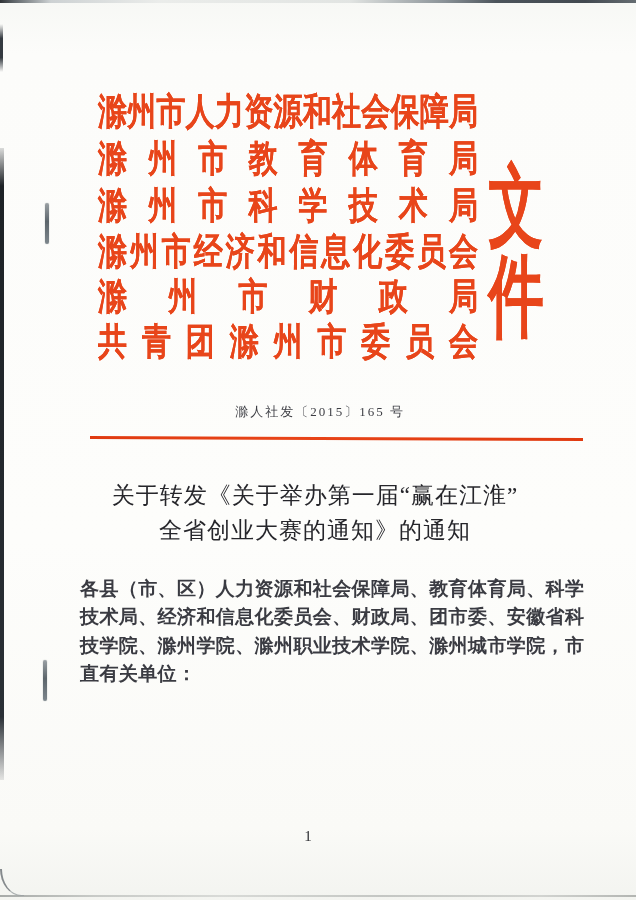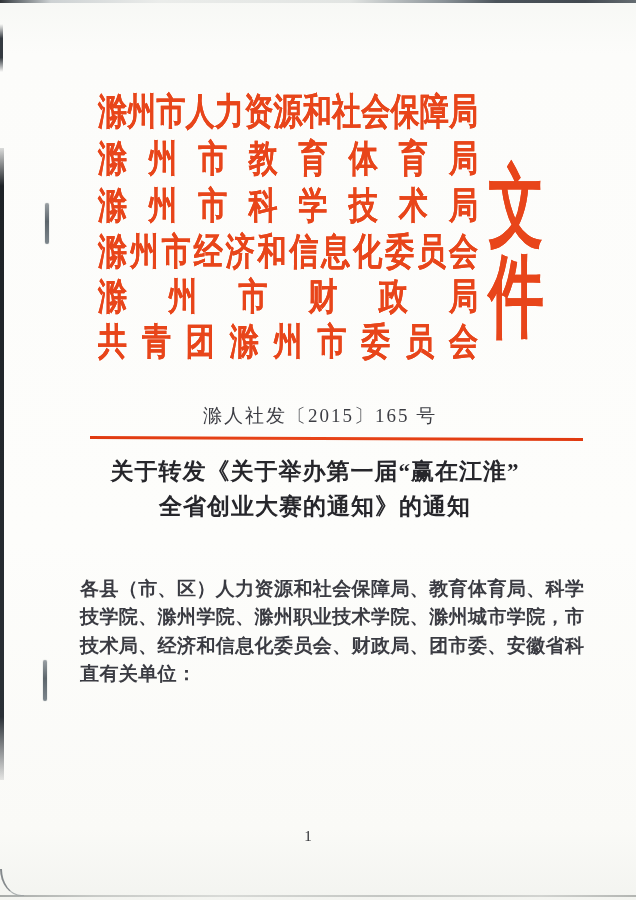--- a/index.html
+++ b/index.html
@@ -65,32 +65,32 @@
   .doc-marker span{
     display:block;font-size:58px;line-height:58px;
     transform:scale(.95,1.55);transform-origin:center top;
     height:90px;
     text-shadow:0 0 .5px #e8451a;
   }
   
   .doc-number{
     position:absolute;left:60px;top:403px;width:520px;
     text-align:center;
-    font-size:19px;letter-spacing:2px;color:#3d3e44;
+    font-size:13px;letter-spacing:2px;color:#3d3e44;
   }
   .red-rule{
     position:absolute;left:90px;top:437px;width:493px;height:3px;
     background:linear-gradient(90deg,#e03a10,#e84418 40%,#e03a10);
     transform:rotate(.25deg);
   }
   
   .title-block{
-    position:absolute;left:30px;top:454px;width:570px;
+    position:absolute;left:30px;top:478px;width:570px;
     text-align:center;color:#26262b;
-    font-weight:bold;font-size:23px;line-height:35px;
+    font-weight:normal;font-size:23px;line-height:35px;
     letter-spacing:1px;
   }
   
   .body-block{
     position:absolute;left:80px;top:575px;width:492px;
     color:#3a3b42;font-size:19px;font-weight:bold;
   }
   .body-line{
     line-height:28.4px;height:28.4px;
     letter-spacing:.4px;white-space:nowrap;
@@ -194,21 +194,21 @@
   <div class="red-rule"></div>
 
   <div class="title-block">
     <div>关于转发《关于举办第一届“赢在江淮”</div>
     <div>全省创业大赛的通知》的通知</div>
   </div>
 
   <div class="body-block">
     <div class="para-1">
       <div class="body-line">各县（市、区）人力资源和社会保障局、教育体育局、科学</div>
+      <div class="body-line">技术局、经济和信息化委员会、财政局、团市委、安徽省科</div>
       <div class="body-line">技学院、滁州学院、滁州职业技术学院、滁州城市学院，市</div>
-      <div class="body-line">技术局、经济和信息化委员会、财政局、团市委、安徽省科</div>
       <div class="body-line">直有关单位：</div>
     </div>
   </div>
 
   <div class="page-number">1</div>
 
 </div>
 
 </body></html>

